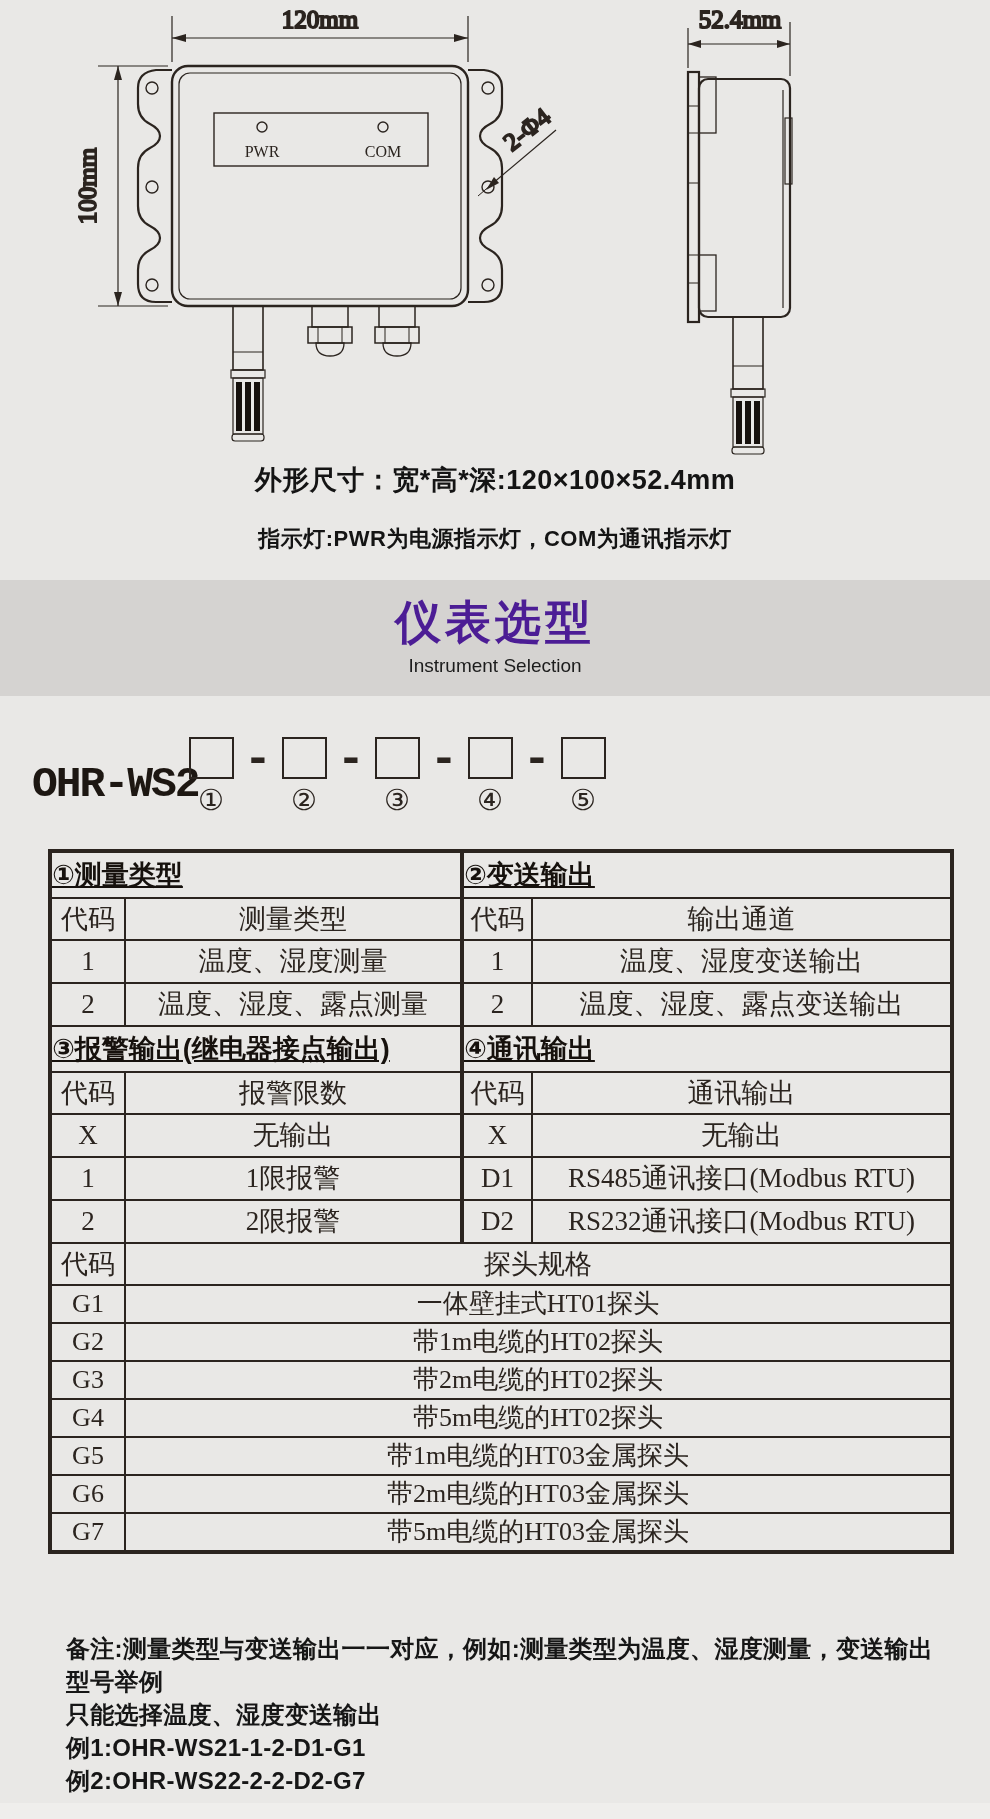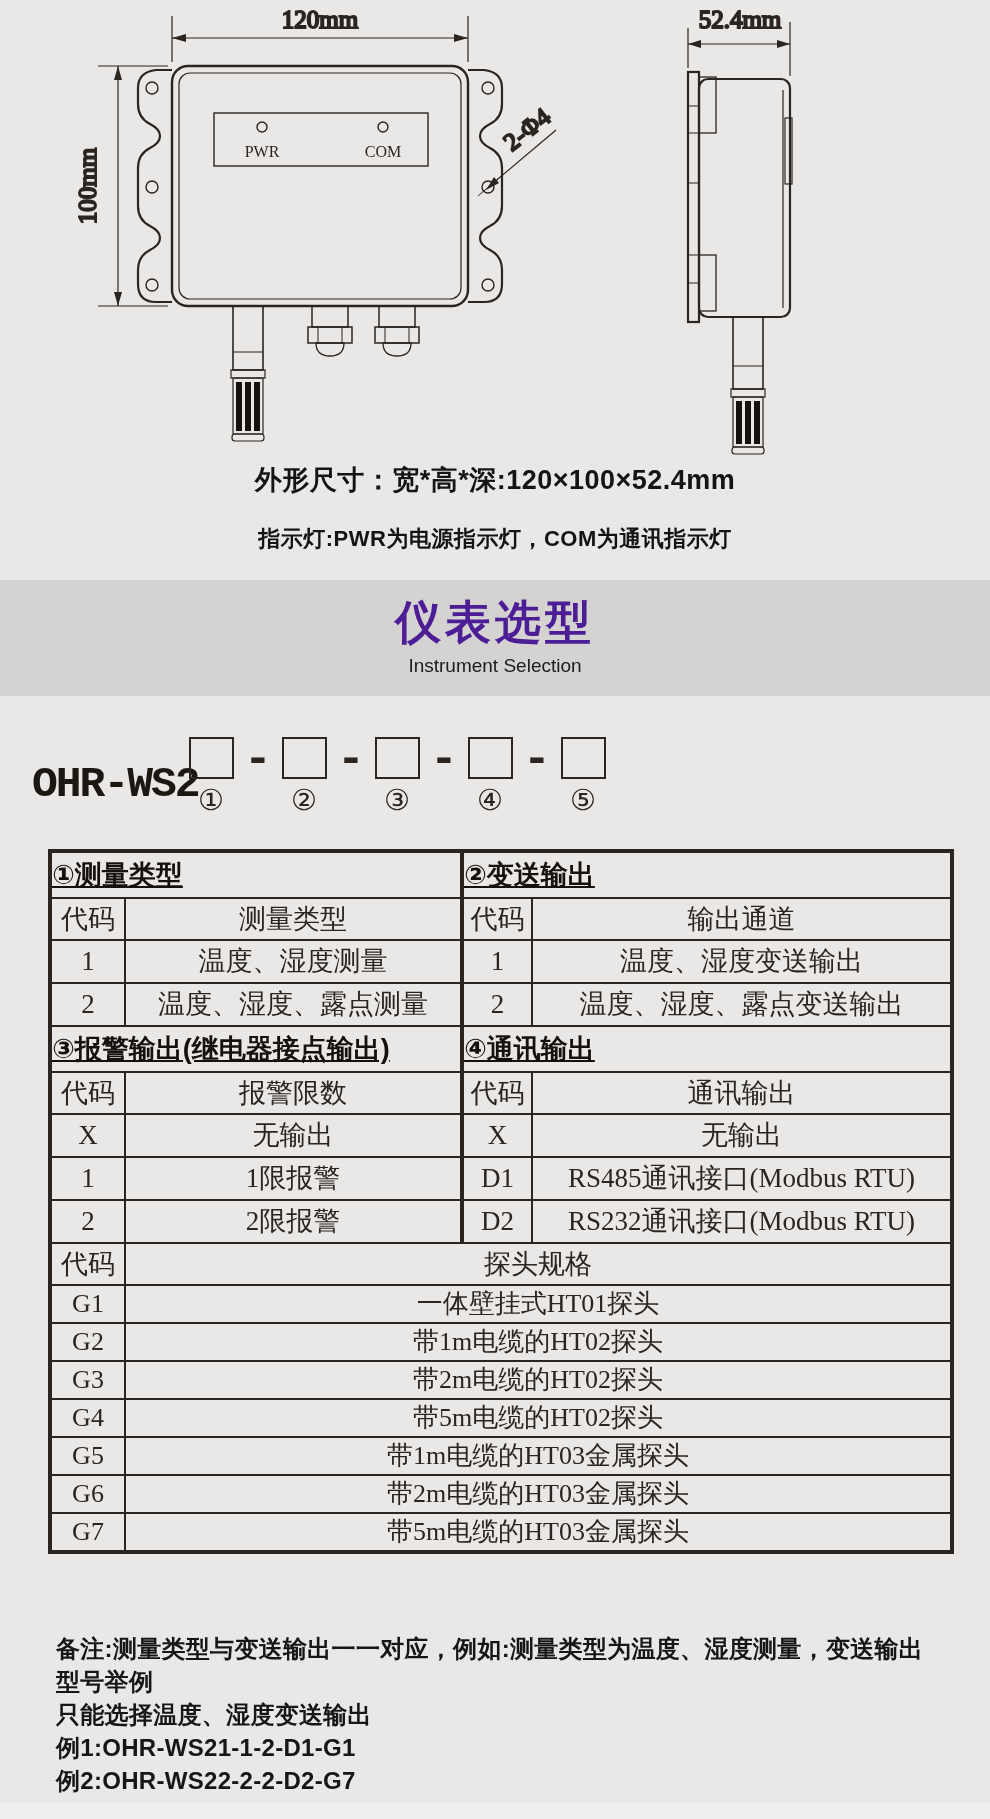--- a/index.html
+++ b/index.html
@@ -43,21 +43,21 @@
   tr.hdr td{height:40px;font-size:27px;}
   tr.data td{height:41px;font-size:27px;}
   tr.grow td{height:36px;font-size:26px;}
   td.code{text-align:center;}
   td.desc{text-align:center;padding-left:8px;margin-left:28px;}
   td.desc.pad{padding-left:34px;}
   .mid{border-left-width:4px !important;}
   tr.nb td{border-bottom-style:hidden;}
 
   
-  #notes{position:absolute;left:56px;top:1632px;color:#161616;font-size:24px;font-weight:600;}
+  #notes{position:absolute;left:66px;top:1632px;color:#161616;font-size:24px;font-weight:600;}
   #notes div{height:33px;line-height:33px;letter-spacing:.3px;}
 
   #bottom-strip{position:absolute;left:0;top:1803px;width:990px;height:16px;background:#efeeec;}
 </style>
 </head>
 <body>
 
 <div id="page">
 
   <svg id="drawing-svg" width="990" height="470" viewBox="0 0 990 470">

